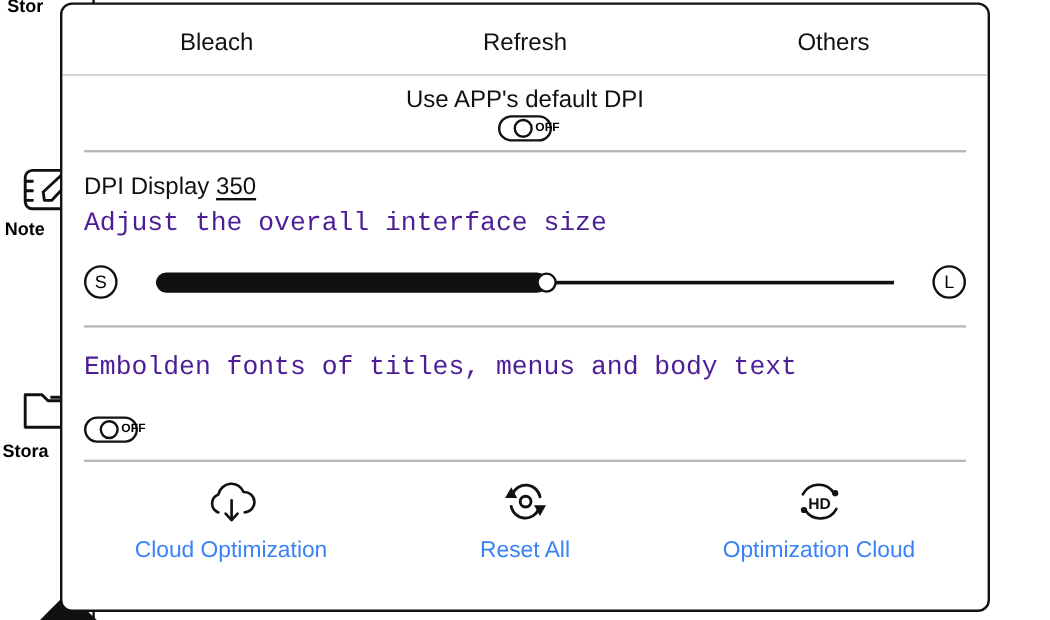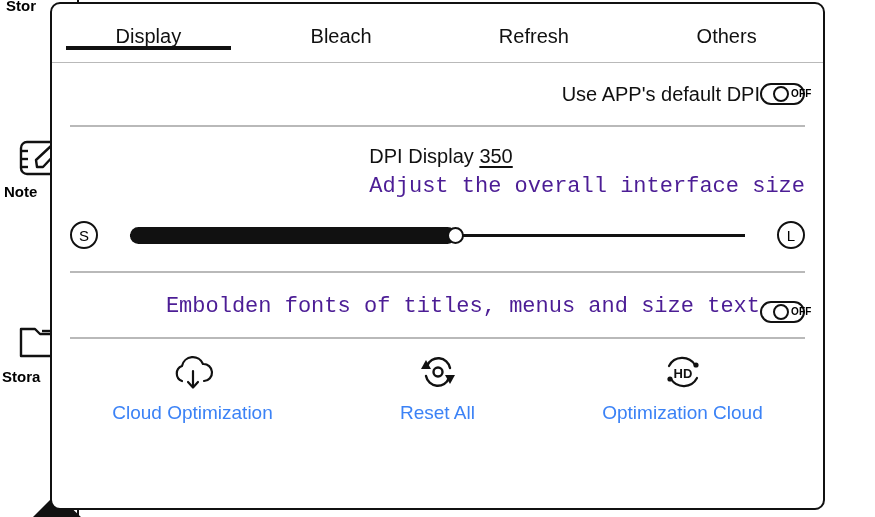--- a/index.html
+++ b/index.html
@@ -91,22 +91,23 @@
     background: #111111;
   }
 
   
   .content {
     padding: 0 18px;
   }
   .row {
     display: flex;
     align-items: flex-start;
-    justify-content: flex-end;
+    justify-content: center;
     padding: 0;
+    flex-direction: column;
   }
   .row-text { padding-top: 16px; }
   .row-title {
     font-size: 20px;
     line-height: 26px;
     color: #111111;
     white-space: nowrap;
   }
   .row-title .value {
     text-decoration: underline;
@@ -269,23 +270,20 @@
   <div class="bg-icon bg-bottom-shape">
     <svg width="60" height="26" viewBox="0 0 60 26">
       <path d="M2 26 L22 6 Q26 2 31 6 L52 26 Z" fill="#111"></path>
     </svg>
   </div>
 </div>
 
 <div class="dialog">
 
   <div class="tabbar">
-    <div class="tab active">
-      <span>Display</span>
-    </div>
     <div class="tab">
       <span>Bleach</span>
     </div>
     <div class="tab">
       <span>Refresh</span>
     </div>
     <div class="tab">
       <span>Others</span>
     </div>
   </div>
@@ -323,21 +321,21 @@
       </div>
       <div class="endcap">
         <span>L</span>
       </div>
     </div>
 
     <div class="sep"></div>
 
     <div class="row" style="padding-bottom:14px;">
       <div class="row-text">
-        <div class="row-sub">Embolden fonts of titles, menus and size text</div>
+        <div class="row-sub">Embolden fonts of titles, menus and body text</div>
       </div>
       <div class="toggle" style="margin-top:28px;">
         <div class="knob"></div>
         <div class="state">OFF</div>
       </div>
     </div>
 
     <div class="sep"></div>
 
     <div class="actions">

